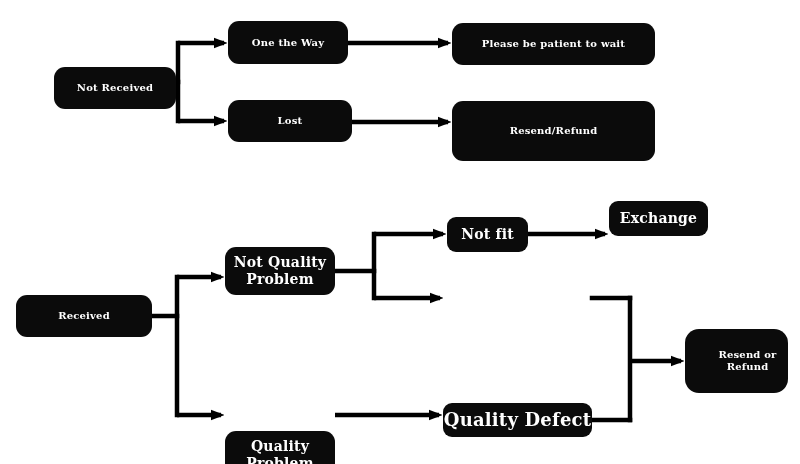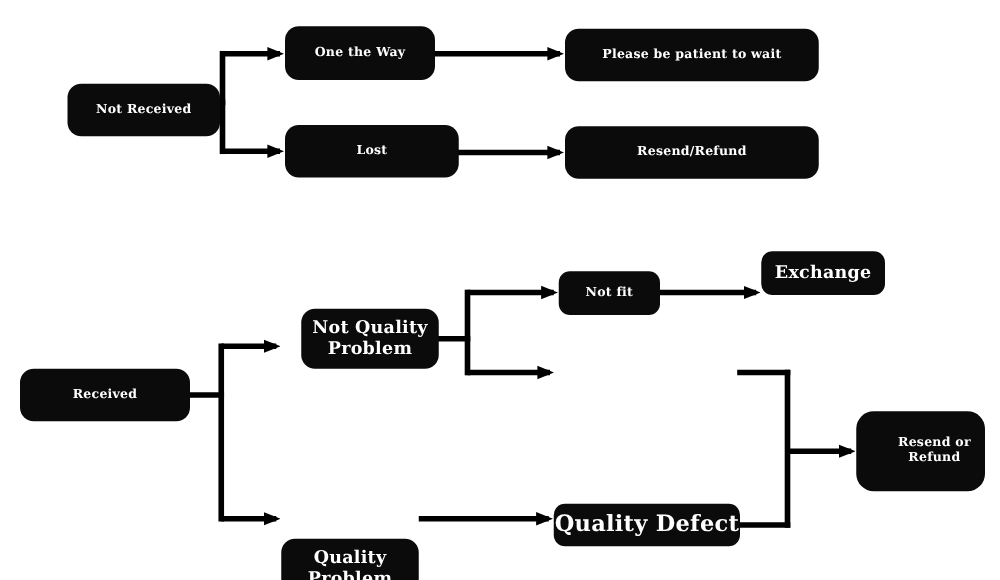--- a/index.html
+++ b/index.html
@@ -41,27 +41,27 @@
     font-size: 10px;
     line-height: 1.18;
     box-sizing: border-box;
     padding: 2px 4px;
     letter-spacing: 0.2px;
   }
   .nowrap { white-space: nowrap; }
   
   .n-not-received        { left: 16px;  top: 67px;  width: 122px; height: 42px; margin-left: 38px; }
   .n-one-the-way         { left: 228px; top: 21px;  width: 120px; height: 43px; }
-  .n-lost                { left: 228px; top: 100px; width: 139px; height: 42px; }
+  .n-lost                { left: 228px; top: 100px; width: 124px; height: 42px; }
   .n-please-wait         { left: 452px; top: 23px;  width: 203px; height: 42px; font-size: 10px; }
-  .n-resend-refund       { left: 452px; top: 101px; width: 203px; height: 42px; }
+  .n-resend-refund       { left: 452px; top: 101px; width: 203px; height: 60px; }
   .n-received            { left: 16px;  top: 295px; width: 136px; height: 42px; }
-  .n-not-quality-problem { left: 225px; top: 247px; width: 110px; height: 48px; font-size: 14px; margin-left: 16px; }
+  .n-not-quality-problem { left: 225px; top: 247px; width: 110px; height: 48px; font-size: 14px; }
   .n-quality-problem     { left: 225px; top: 391px; width: 110px; height: 48px; font-size: 14px; margin-top: 40px; }
-  .n-not-fit             { left: 447px; top: 217px; width: 81px;  height: 35px; border-radius: 9px; font-size: 10px; }
+  .n-not-fit             { left: 447px; top: 217px; width: 81px;  height: 35px; border-radius: 9px; font-size: 14px; }
   .n-exchange            { left: 609px; top: 201px; width: 99px;  height: 35px; border-radius: 9px; font-size: 14px; }
   .n-wrong-delivery      { left: 444px; top: 281px; width: 148px; height: 34px; border-radius: 9px; font-size: 14px; }
   .n-quality-defect      { left: 443px; top: 403px; width: 149px; height: 34px; border-radius: 9px; font-size: 18px; }
   .n-resend-or-refund    { left: 685px; top: 329px; width: 103px; height: 64px; border-radius: 14px; padding-left: 26px; }
 </style>
 </head>
 <body>
 
 <div class="canvas">
 

